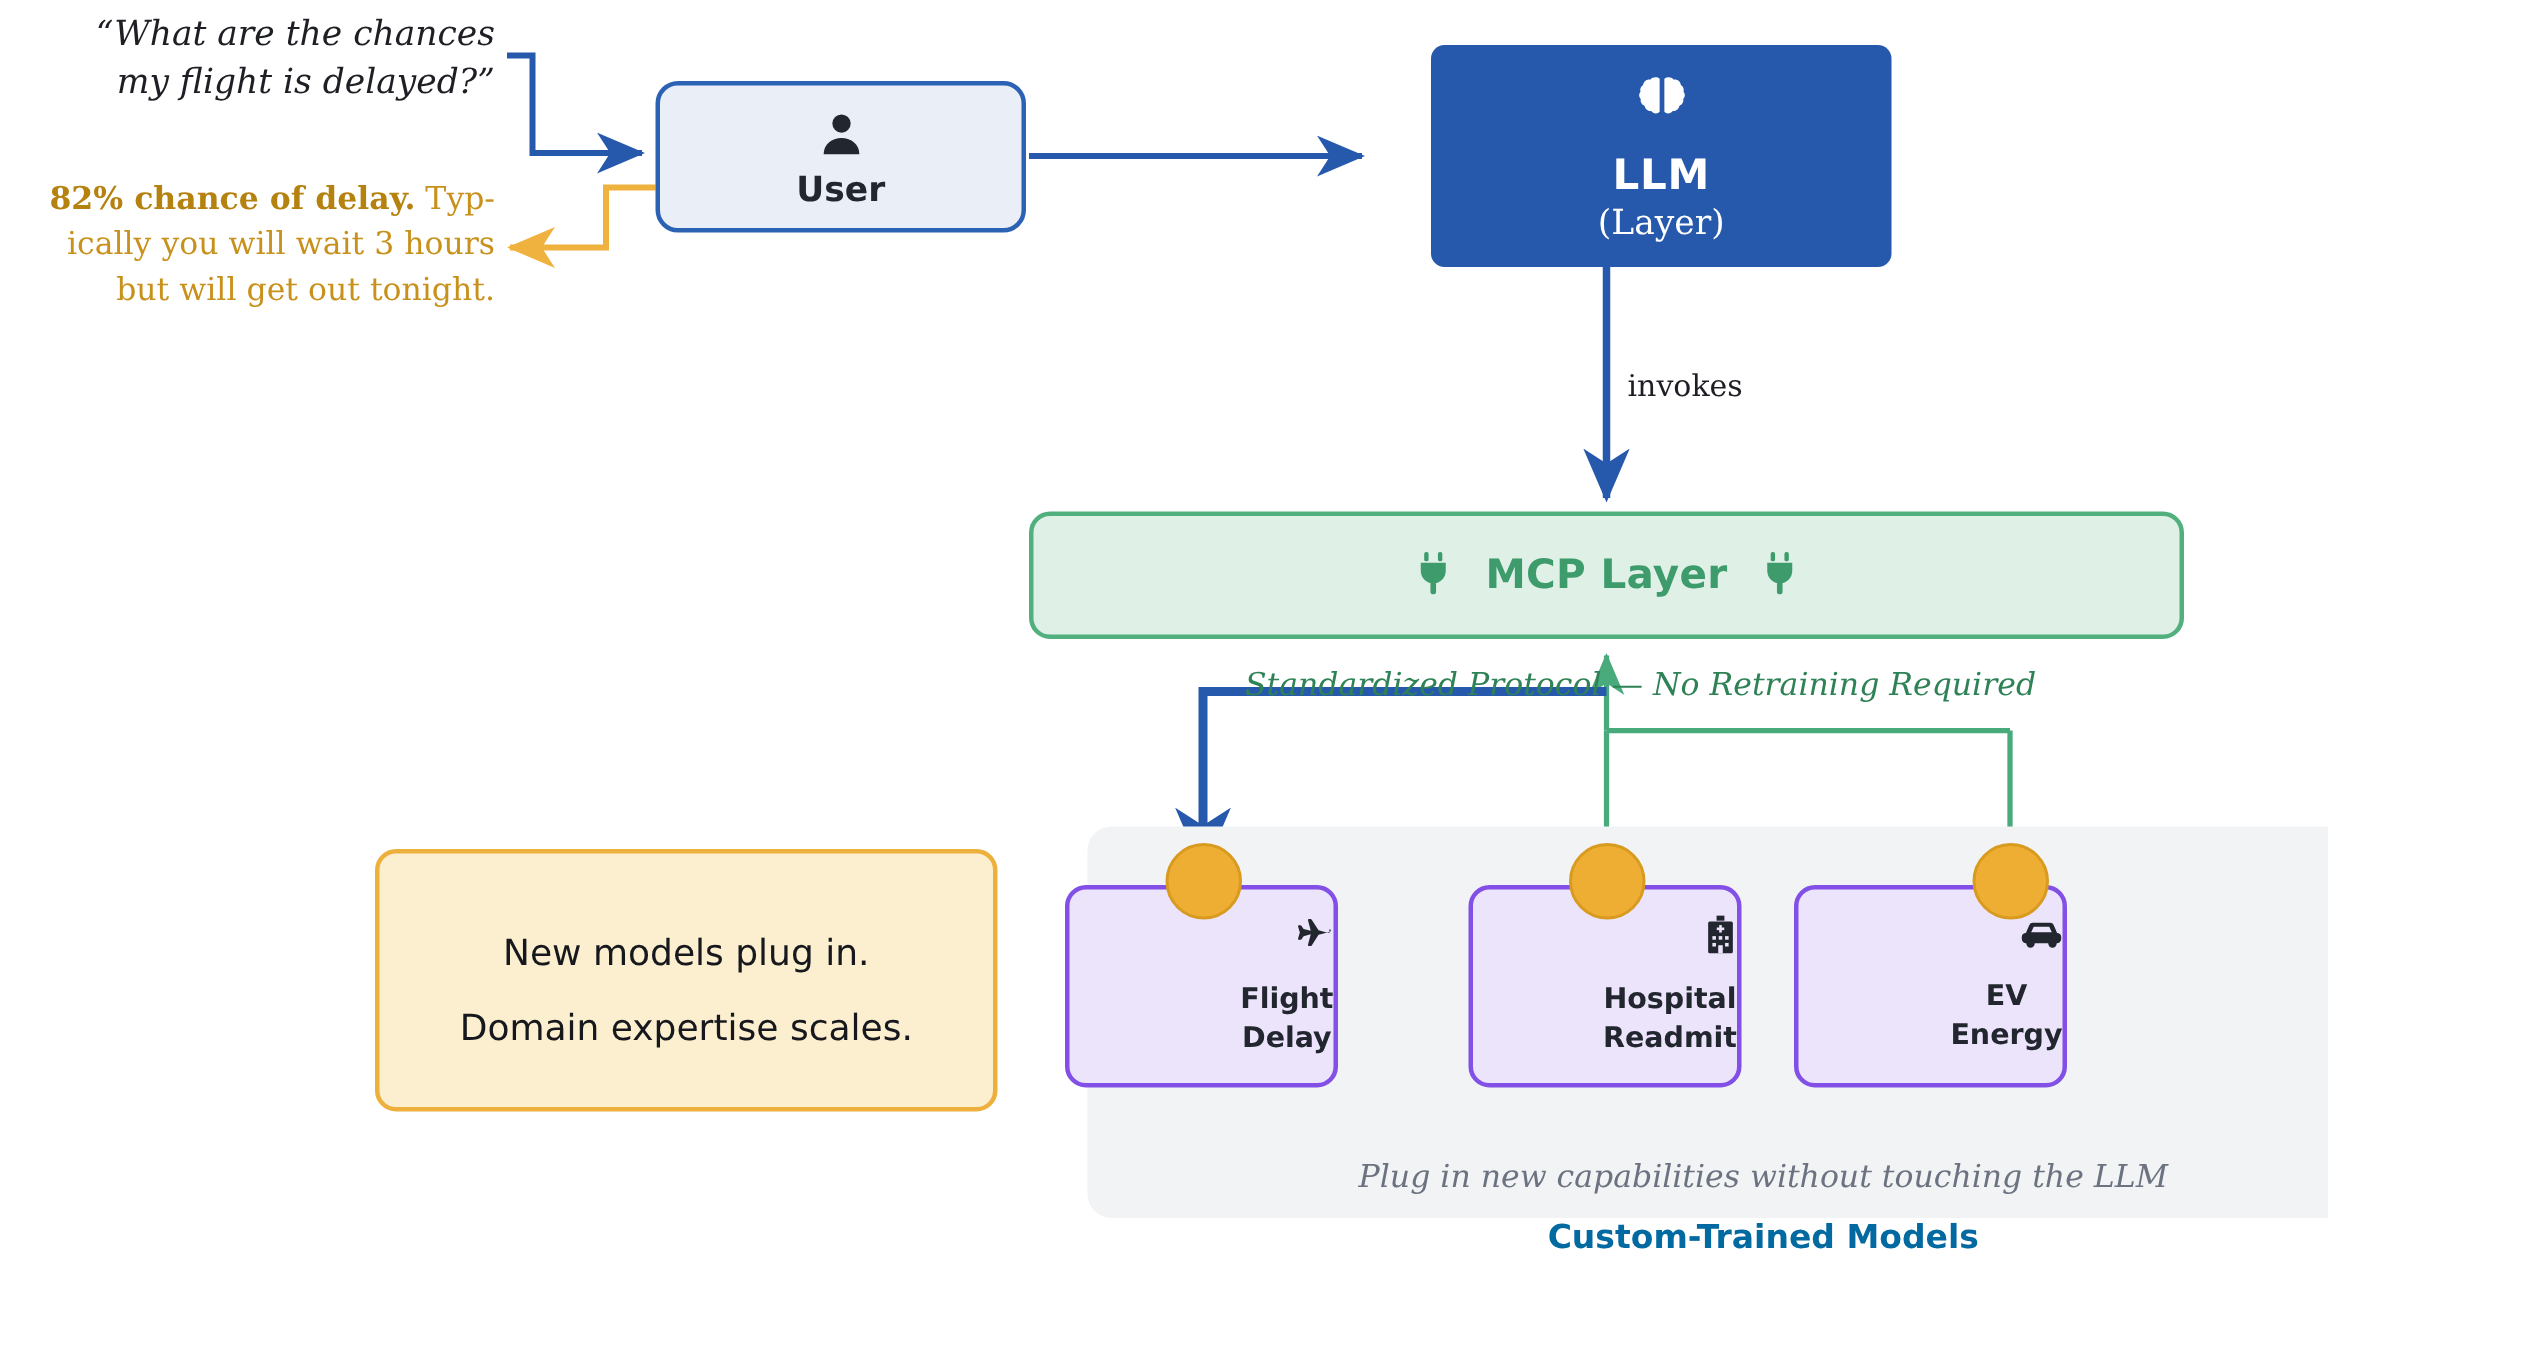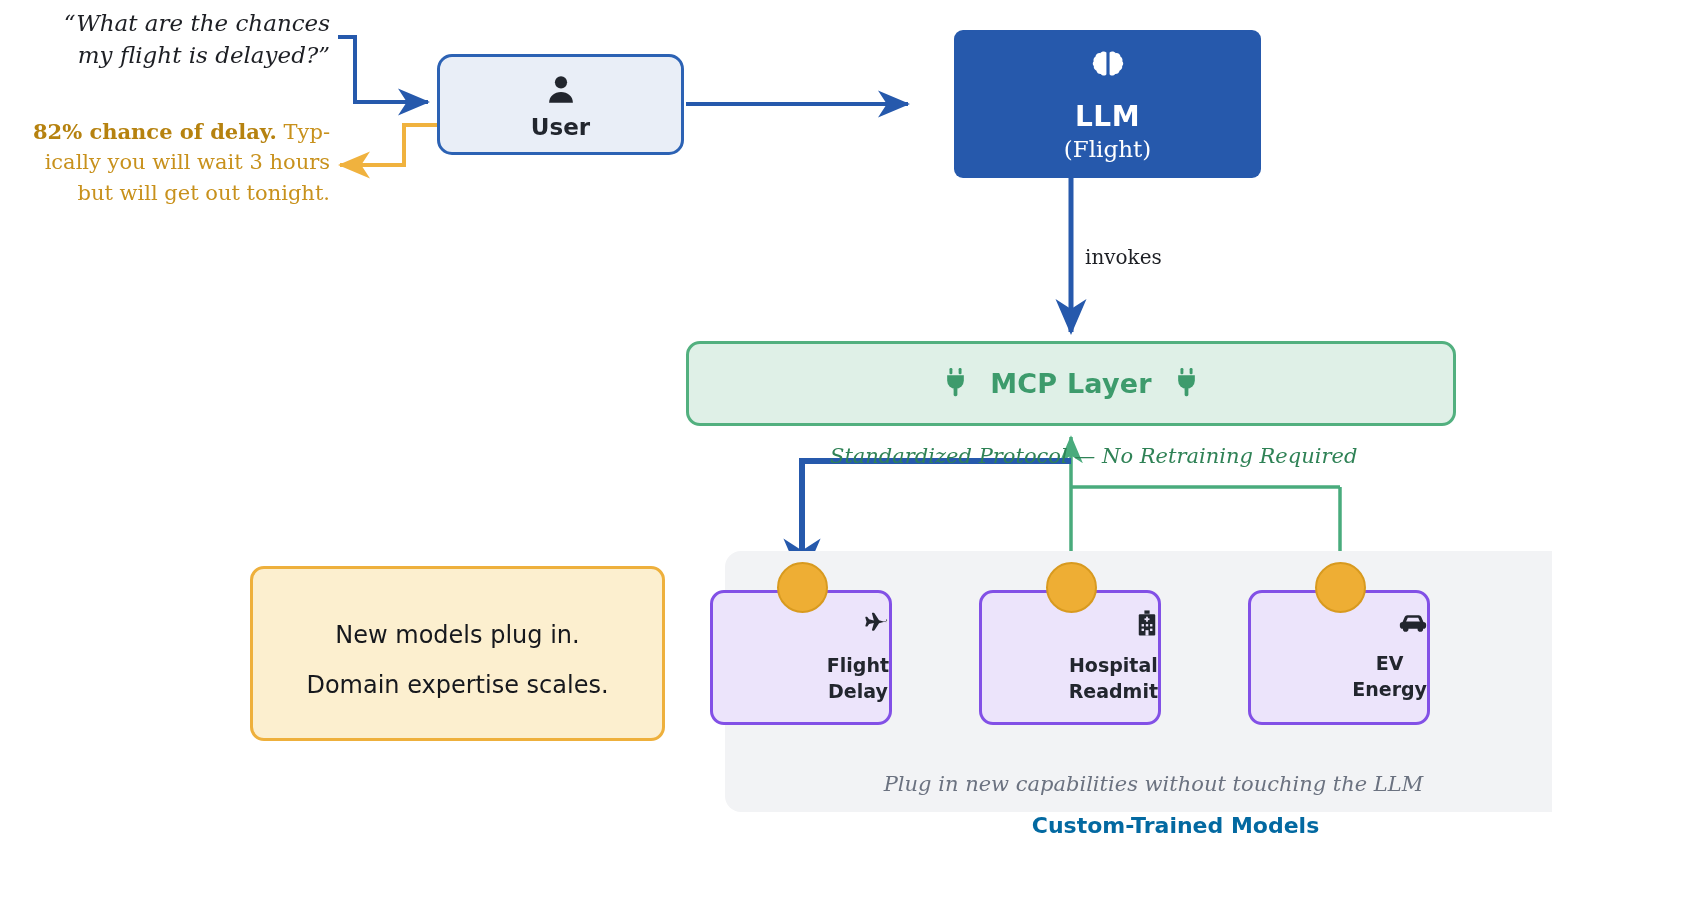--- a/index.html
+++ b/index.html
@@ -123,21 +123,21 @@
     align-items: flex-end; justify-content: center;
     top: 590px;
   }
   .model-icon { font-size: 22px; color: #22262e; line-height: 1; }
   .model-label {
     font-size: 19px; font-weight: bold; color: #22262e;
     text-align: center; line-height: 1.35; margin-top: 13px;
   }
   #model-0 { left: 710px; }
   #model-1 { left: 979px; }
-  #model-2 { left: 1248px; padding-left: 44px; }
+  #model-2 { left: 1196px; padding-left: 44px; }
 
   .model-port {
     width: 47px; height: 47px;
     border-radius: 50%;
     background: #eeae34;
     border: 2px solid #d89a1f;
     top: 562px;
     z-index: 5;
   }
   #port-0 { left: 777px; }
@@ -167,21 +167,21 @@
   }
   #note-head {
     font-size: 24px; font-weight: bold; color: #16181d;
   }
   .note-line {
     font-size: 24px; color: #16181d; margin-top: 12px;
   }
 
   
   #panel-caption {
-    left: 703px; top: 772px; width: 901px;
+    left: 725px; top: 772px; width: 901px;
     text-align: center;
     font-size: 21px; font-style: italic; color: #6b7280;
     font-family: "DejaVu Serif", "Liberation Serif", serif;
   }
   #models-caption {
     left: 725px; top: 813px; width: 901px;
     text-align: center;
     font-size: 22px; font-weight: bold; color: #0369a1;
   }
 
@@ -261,21 +261,21 @@
   </div>
 
   <div id="llm-box" class="abs">
     <span id="llm-icon">
       <svg width="42" height="42" viewBox="0 0 24 24" aria-hidden="true">
         <path d="M11.1 3.1c-1.1-.8-2.7-.6-3.6.4-1.3-.2-2.5.7-2.7 2-.9.5-1.3 1.6-1 2.6-.7.8-.7 2 .1 2.8-.2 1.1.4 2.2 1.5 2.6.2 1.2 1.3 2 2.5 1.9.6.9 1.8 1.2 2.7.7.2-.1.4-.3.5-.5z" fill="#ffffff"></path>
         <path d="M12.9 3.1c1.1-.8 2.7-.6 3.6.4 1.3-.2 2.5.7 2.7 2 .9.5 1.3 1.6 1 2.6.7.8.7 2-.1 2.8.2 1.1-.4 2.2-1.5 2.6-.2 1.2-1.3 2-2.5 1.9-.6.9-1.8 1.2-2.7.7-.2-.1-.4-.3-.5-.5z" fill="#ffffff"></path>
       </svg>
     </span>
     <span id="llm-title">LLM</span>
-    <span id="llm-subtitle">(Flight)</span>
+    <span id="llm-subtitle">(Layer)</span>
   </div>
 
   <div id="invokes-label" class="abs">invokes</div>
 
   <div id="mcp-layer" class="abs">
     <span>
       <svg width="25" height="30" viewBox="0 0 24 28" aria-hidden="true">
         <rect x="6.2" y="0.5" width="2.8" height="6" rx="1.2" fill="#3d9b6c"></rect>
         <rect x="15" y="0.5" width="2.8" height="6" rx="1.2" fill="#3d9b6c"></rect>
         <path d="M4 7.4h16v5.2a8 8 0 0 1-16 0z" fill="#3d9b6c"></path>

